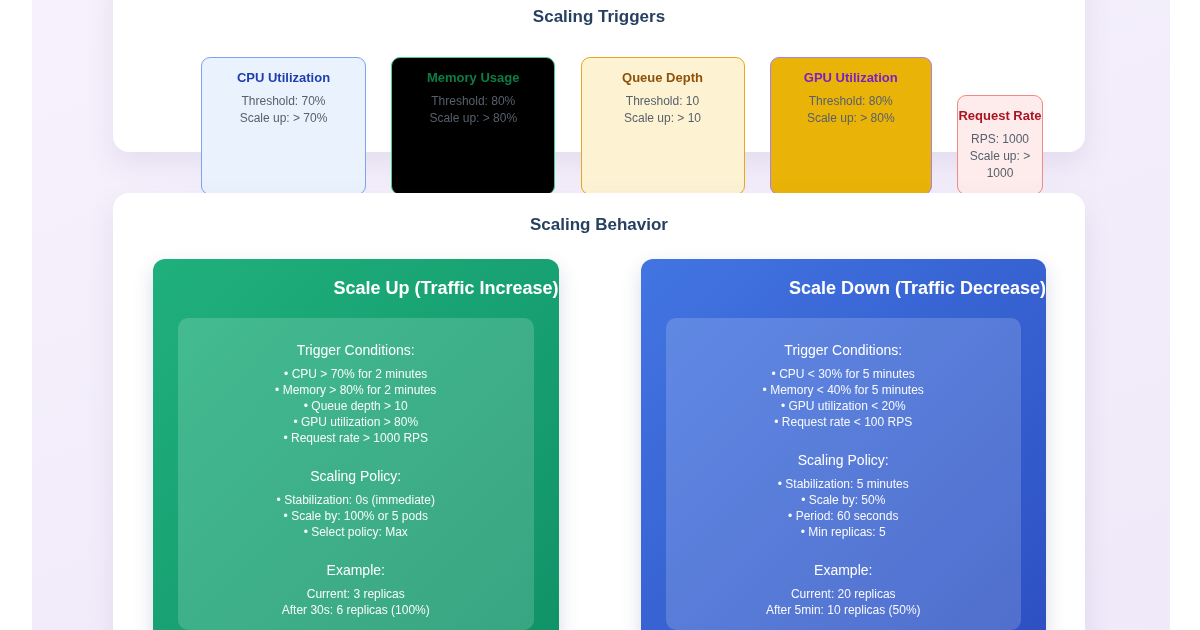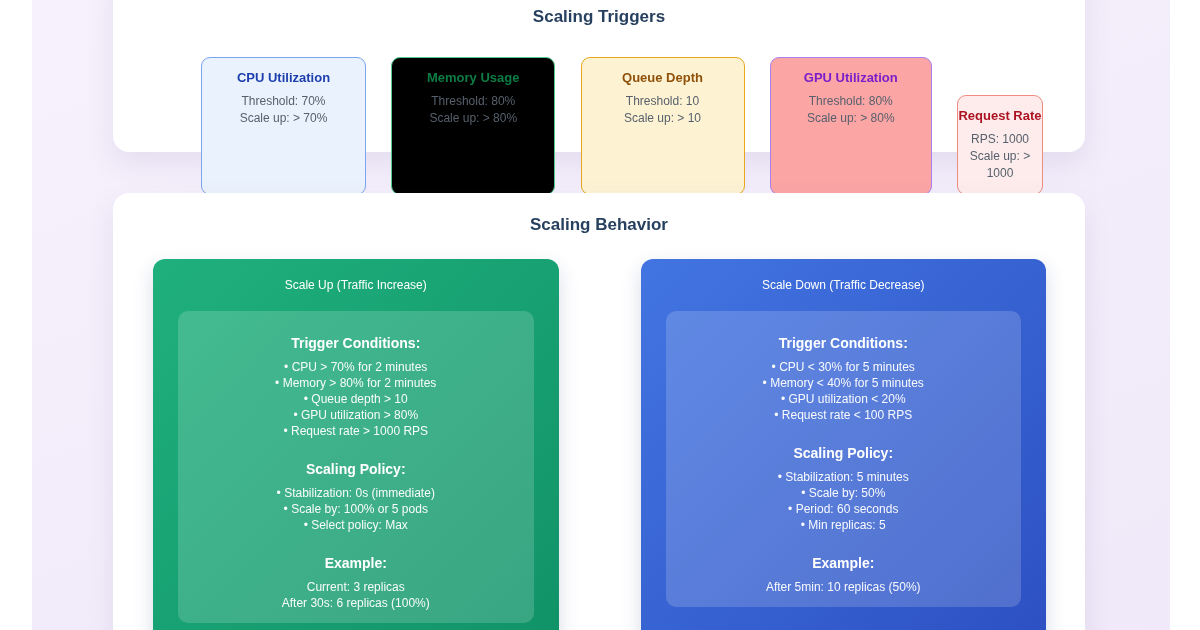--- a/index.html
+++ b/index.html
@@ -21,34 +21,34 @@
   .trigger-row { display: flex; justify-content: space-between; margin: 30px 42px 0 40px; padding-left: 48px; }
   .tbox { border-radius: 9px; border: 1.5px solid; padding: 12px 2px; text-align: center; }
   .tbox .t-title { font-size: 13px; font-weight: bold; margin-bottom: 8px; }
   .tbox .t-line { font-size: 12px; line-height: 17px; color: #57606c; }
   .tbox-0 { width: 165px; background: #eaf2fd; border-color: #7ba6ef; }
   .tbox-0 .t-title { color: #1d3fae; }
   .tbox-1 { width: 164px; background: #000000; border-color: #4fcb8d; }
   .tbox-1 .t-title { color: #0c7d44; }
   .tbox-2 { width: 164px; background: #fdf3d3; border-color: #e8a71d; }
   .tbox-2 .t-title { color: #8f5109; }
-  .tbox-3 { width: 162px; background: #fca5a5; border-color: #a981ee; }
+  .tbox-3 { width: 162px; background: #eab308; border-color: #a981ee; }
   .tbox-3 .t-title { color: #7a1ec9; }
   .tbox-4 { width: 86px; background: #fdeceb; border-color: #f28b82; padding-left: 0; padding-right: 0; margin-top: 38px; }
   .tbox-4 .t-title { color: #ac1322; }
 
   .panel-row { display: flex; gap: 82px; margin: 24px 39px 0 40px; }
   .panel { flex: 1; border-radius: 12px; color: #ffffff; height: 450px;
     box-shadow: 0 8px 20px rgba(40, 60, 120, 0.18); }
   .panel-green { background: linear-gradient(135deg, #1fb07d 0%, #109066 100%); }
   .panel-blue  { background: linear-gradient(135deg, #4275e2 0%, #2b4dbf 100%); }
-  .panel-title { text-align: center; font-size: 12px; font-weight: normal; margin-top: 19px; }
+  .panel-title { text-align: right; font-size: 18px; font-weight: bold; margin-top: 19px; }
   .panel-inner { margin: 19px 25px 0; background: rgba(255,255,255,0.17);
     border-radius: 10px; padding: 2px 8px 12px; text-align: center; }
-  .sec-heading { font-size: 14px; font-weight: bold; margin-top: 10px; padding-top: 12px; }
+  .sec-heading { font-size: 14px; font-weight: normal; margin-top: 10px; padding-top: 12px; }
   .sec-lines { margin-top: 8px; }
   .sec-line { font-size: 12px; line-height: 16px; color: rgba(255,255,255,0.96); }
 </style>
 </head>
 <body>
 
 <div class="bg-panel"></div>
 
 <div class="card card-triggers">
   <div class="card-title">Scaling Triggers</div>
@@ -136,20 +136,21 @@
         <div class="sec-heading">Scaling Policy:</div>
         <div class="sec-lines">
           <div class="sec-line">• Stabilization: 5 minutes</div>
           <div class="sec-line">• Scale by: 50%</div>
           <div class="sec-line">• Period: 60 seconds</div>
           <div class="sec-line">• Min replicas: 5</div>
         </div>
 
         <div class="sec-heading">Example:</div>
         <div class="sec-lines">
+          <div class="sec-line">Current: 20 replicas</div>
           <div class="sec-line">After 5min: 10 replicas (50%)</div>
 
         </div>
 
       </div>
     </div>
 
   </div>
 </div>
 

